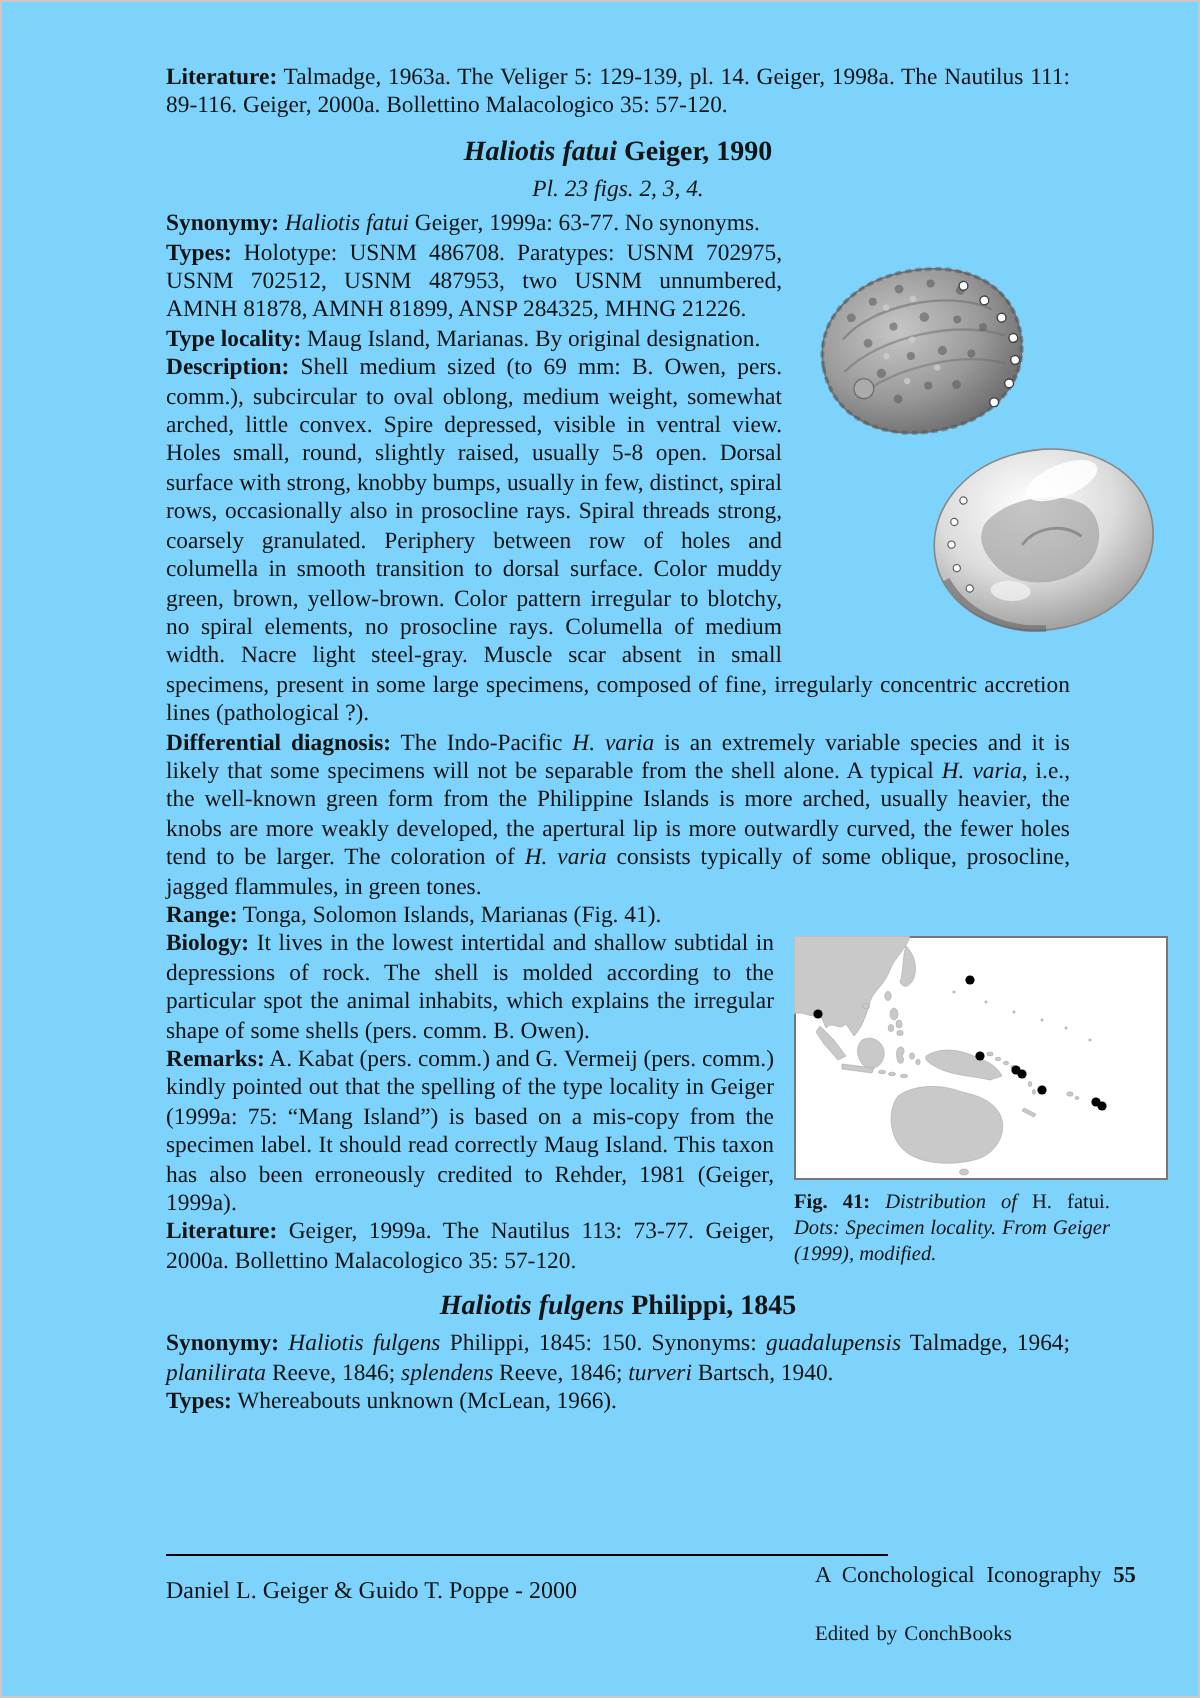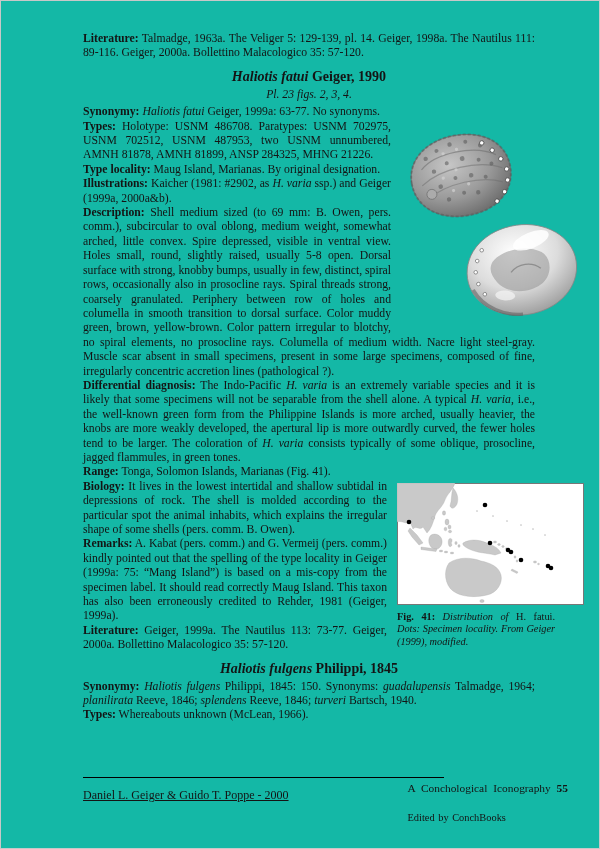--- a/index.html
+++ b/index.html
@@ -1,17 +1,17 @@
 <!DOCTYPE html>
 <html><head>
 <meta charset="utf-8">
 <style>
   html,body{margin:0;padding:0;background:#ffffff;}
   .page{
-    position:relative;width:600px;height:849px;background:#14b8a6;
+    position:relative;width:600px;height:849px;background:#7dd3fc;
     font-family:"Liberation Serif","DejaVu Serif",serif;color:#141414;
     box-sizing:border-box;border:1px solid #c8c8c8;overflow:hidden;
   }
   .content{
     position:absolute;left:82px;top:31px;width:452px;
     font-size:11.7px;line-height:14.4px;text-align:justify;
   }
   p.para{margin:0;}
   .seg-b{font-weight:bold;}
   .seg-i{font-style:italic;}
@@ -20,21 +20,21 @@
   .plate-line{text-align:center;margin:0 0 3px 0;font-style:italic;}
   
   .shell-figure{float:right;width:136px;height:196px;margin:3px 0 4px 8px;}
   .shell-inner{width:187px;height:196px;overflow:visible;}
   
   .map-figure{float:right;width:138px;margin:3px 0 2px 10px;}
   .map-inner{width:158px;}
   .map-inner svg{display:block;}
   .map-caption{font-size:10.3px;line-height:12.6px;text-align:justify;margin-top:6px;}
   .footer-rule{position:absolute;left:82px;top:776px;width:361px;border-top:1.4px solid #000;}
-  .footer-left{position:absolute;left:82px;top:787px;font-size:12px;text-decoration:underline;}
+  .footer-left{position:absolute;left:82px;top:787px;font-size:12px;}
   .footer-right{position:absolute;right:31px;top:781px;text-align:left;font-size:11.4px;word-spacing:3px;}
   .footer-right .line2{font-size:10.4px;margin-top:18px;margin-right:20px;word-spacing:1px;}
 </style>
 </head>
 <body>
 
 <div class="page">
   <div class="content">
 
     <p class="para"><span class="seg-b">Literature:</span><span> Talmadge, 1963a. The Veliger 5: 129-139, pl. 14. Geiger, 1998a. The Nautilus 111: 89-116. Geiger, 2000a. Bollettino Malacologico 35: 57-120.</span></p>
@@ -121,21 +121,20 @@
               <circle cx="78" cy="155" r="1.8"></circle>
                 <circle cx="83" cy="166" r="1.8"></circle>
             </g>
           </g>
         </svg>
       </div>
     </div>
 
     <p class="para"><span class="seg-b">Types:</span><span> Holotype: USNM 486708. Paratypes: USNM 702975, USNM 702512, USNM 487953, two USNM unnumbered, AMNH 81878, AMNH 81899, ANSP 284325, MHNG 21226.</span></p>
     <p class="para"><span class="seg-b">Type locality:</span><span> Maug Island, Marianas. By original designation.</span></p>
-    <p class="para"><span class="seg-b">Illustrations:</span><span> Kaicher (1981: #2902, as </span><span class="seg-i">H. varia</span><span> ssp.) and Geiger (1999a, 2000a&amp;b).</span></p>
     <p class="para"><span class="seg-b">Description:</span><span> Shell medium sized (to 69 mm: B. Owen, pers. comm.), subcircular to oval oblong, medium weight, somewhat arched, little convex. Spire depressed, visible in ventral view. Holes small, round, slightly raised, usually 5-8 open. Dorsal surface with strong, knobby bumps, usually in few, distinct, spiral rows, occasionally also in prosocline rays. Spiral threads strong, coarsely granulated. Periphery between row of holes and columella in smooth transition to dorsal surface. Color muddy green, brown, yellow-brown. Color pattern irregular to blotchy, no spiral elements, no prosocline rays. Columella of medium width. Nacre light steel-gray. Muscle scar absent in small specimens, present in some large specimens, composed of fine, irregularly concentric accretion lines (pathological ?).</span></p>
     <p class="para"><span class="seg-b">Differential diagnosis:</span><span> The Indo-Pacific </span><span class="seg-i">H. varia</span><span> is an extremely variable species and it is likely that some specimens will not be separable from the shell alone. A typical </span><span class="seg-i">H. varia</span><span>, i.e., the well-known green form from the Philippine Islands is more arched, usually heavier, the knobs are more weakly developed, the apertural lip is more outwardly curved, the fewer holes tend to be larger. The coloration of </span><span class="seg-i">H. varia</span><span> consists typically of some oblique, prosocline, jagged flammules, in green tones.</span></p>
     <p class="para"><span class="seg-b">Range:</span><span> Tonga, Solomon Islands, Marianas (Fig. 41).</span></p>
 
     <div class="map-figure">
       <div class="map-inner">
         <svg width="187" height="122" viewBox="0 0 187 122">
           <rect x="0.5" y="0.5" width="186" height="121" fill="#ffffff" stroke="#777777" stroke-width="1"></rect>
           <g fill="#c9c9c9" stroke="#a8a8a8" stroke-width="0.3">
 

